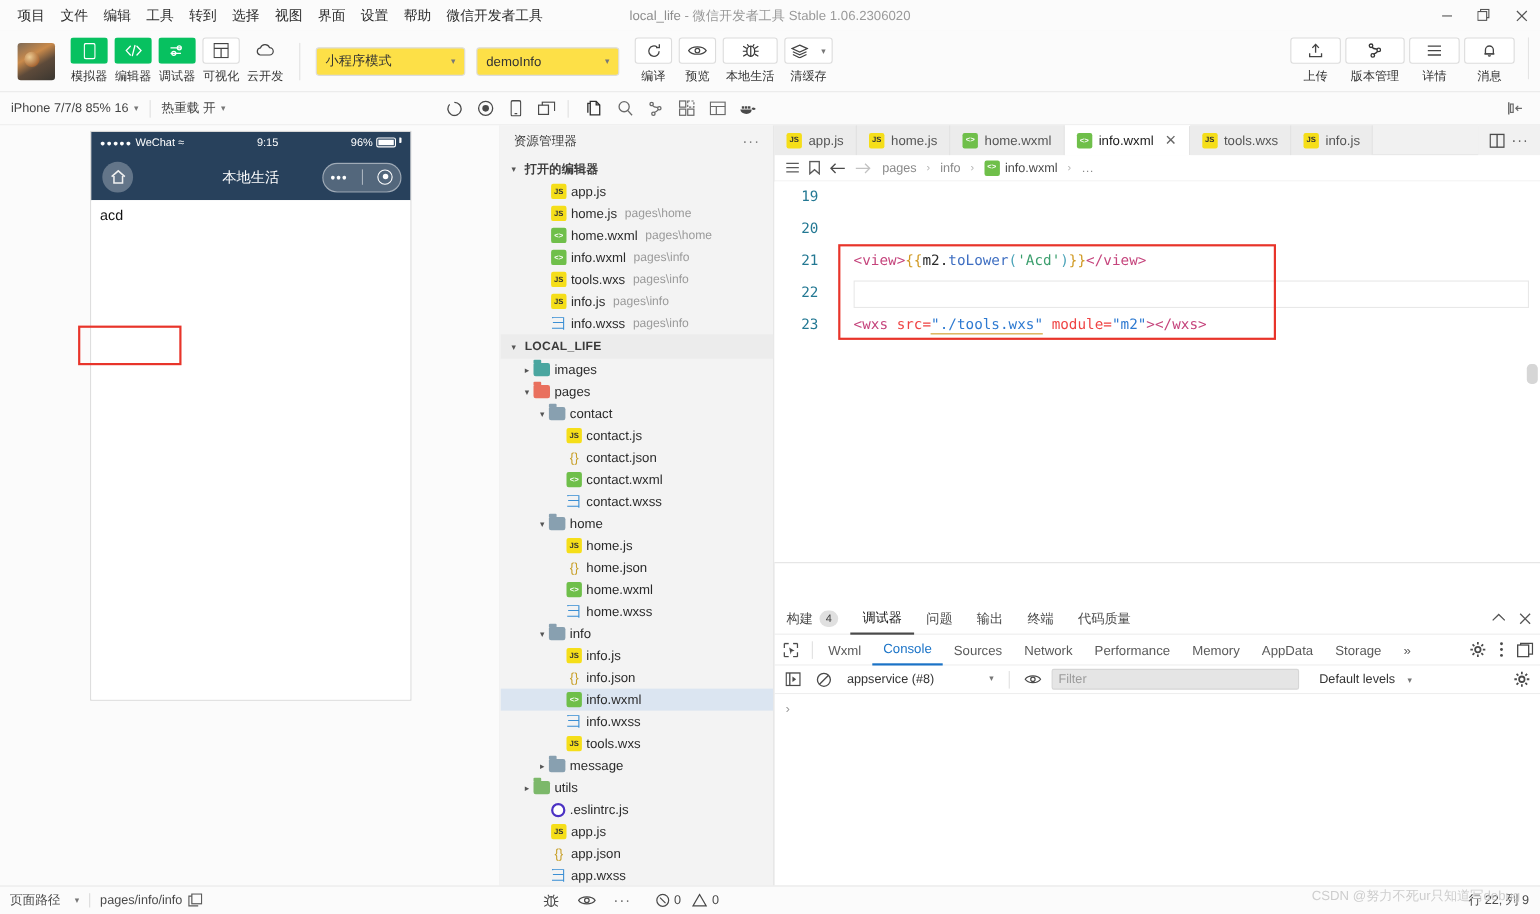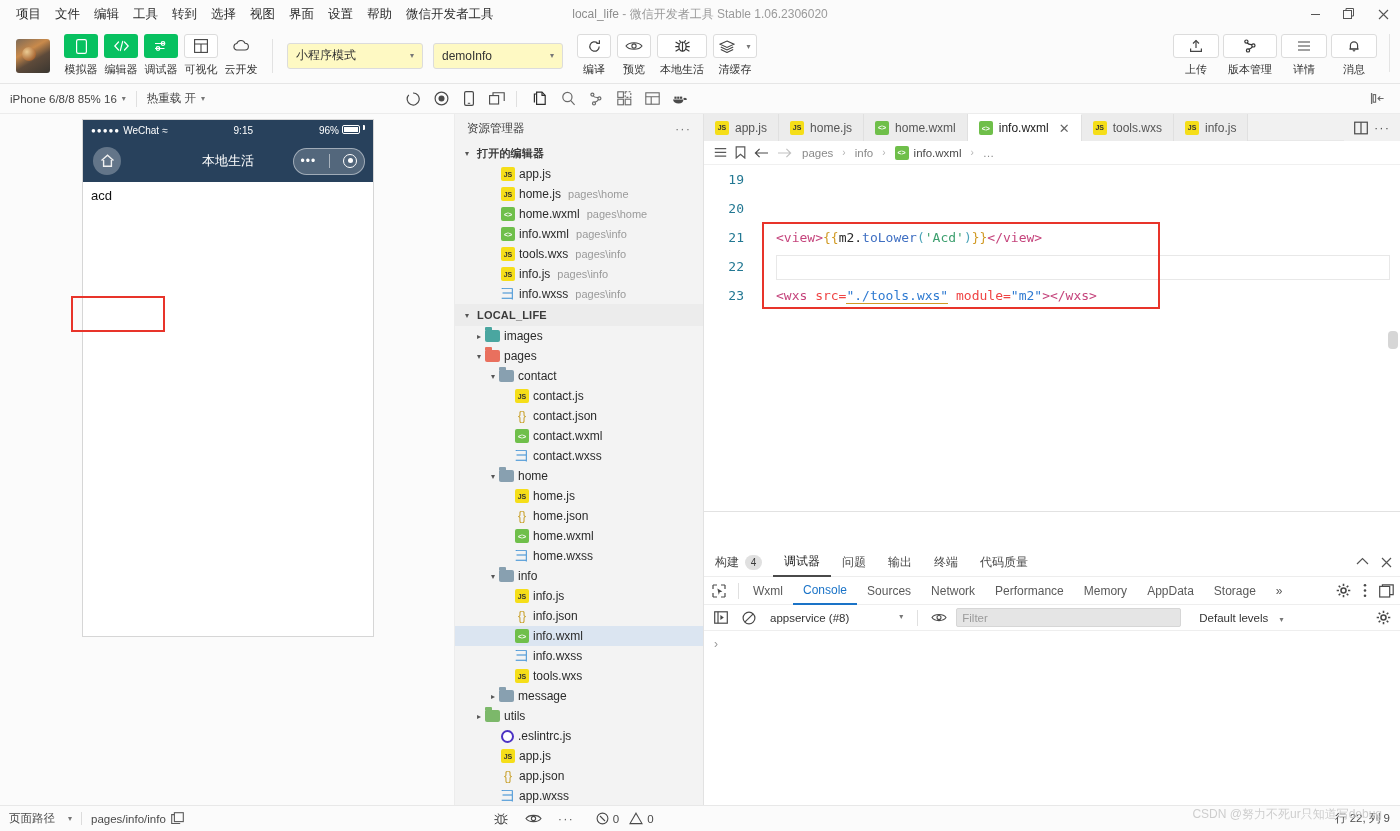--- a/index.html
+++ b/index.html
@@ -60,21 +60,21 @@
     align-items: center; justify-content: center; border: 1px solid transparent;
   }
   .tool-icon.green { background: #07c160; color: #fff; }
   .tool-icon.plain { background: #fff; border: 1px solid #dcdcdc; color: #444; }
   .tool-icon.noborder { background: transparent; color: #444; }
   .tool-label { font-size: 11px; color: #333; margin-top: 4px; white-space: nowrap; }
 
   .tb-sep { width: 1px; height: 34px; background: #e2e2e2; margin: 0 14px; }
 
   .select-box {
-    height: 26px; min-width: 136px; background: #fef9c3; border: 1px solid #dcdcdc;
+    height: 26px; min-width: 136px; background: #fde047; border: 1px solid #dcdcdc;
     border-radius: 3px; display: flex; align-items: center; justify-content: space-between;
     padding: 0 8px; font-size: 12px; color: #333; margin-right: 10px;
   }
   .caret { font-size: 8px; color: #777; margin-left: 8px; }
 
   .tb-right { position: absolute; right: 10px; display: flex; align-items: flex-start; gap: 4px; }
   .tb-right .tool-btn { width: 46px; }
   .tb-right .tool-icon { width: 46px; }
   .rail-sep { width:1px; height: 38px; background:#e4e4e4; margin-left: 8px; }
 
@@ -478,21 +478,21 @@
             </svg>
         </div>
         <div class="tool-label">消息</div>
       </div>
       <div class="rail-sep"></div>
     </div>
   </div>
 
   <div class="subbar">
     <div class="sb-item">
-      <span>iPhone 6/8/8 85% 16</span>
+      <span>iPhone 7/7/8 85% 16</span>
       <span class="caret" style="margin-left:5px;">▾</span>
     </div>
     <div class="sb-sep"></div>
     <div class="sb-item">
       <span>热重载 开</span>
       <span class="caret" style="margin-left:5px;">▾</span>
     </div>
 
     <div class="sb-icons" style="margin-left:185px;">
       <div class="sb-ico">

